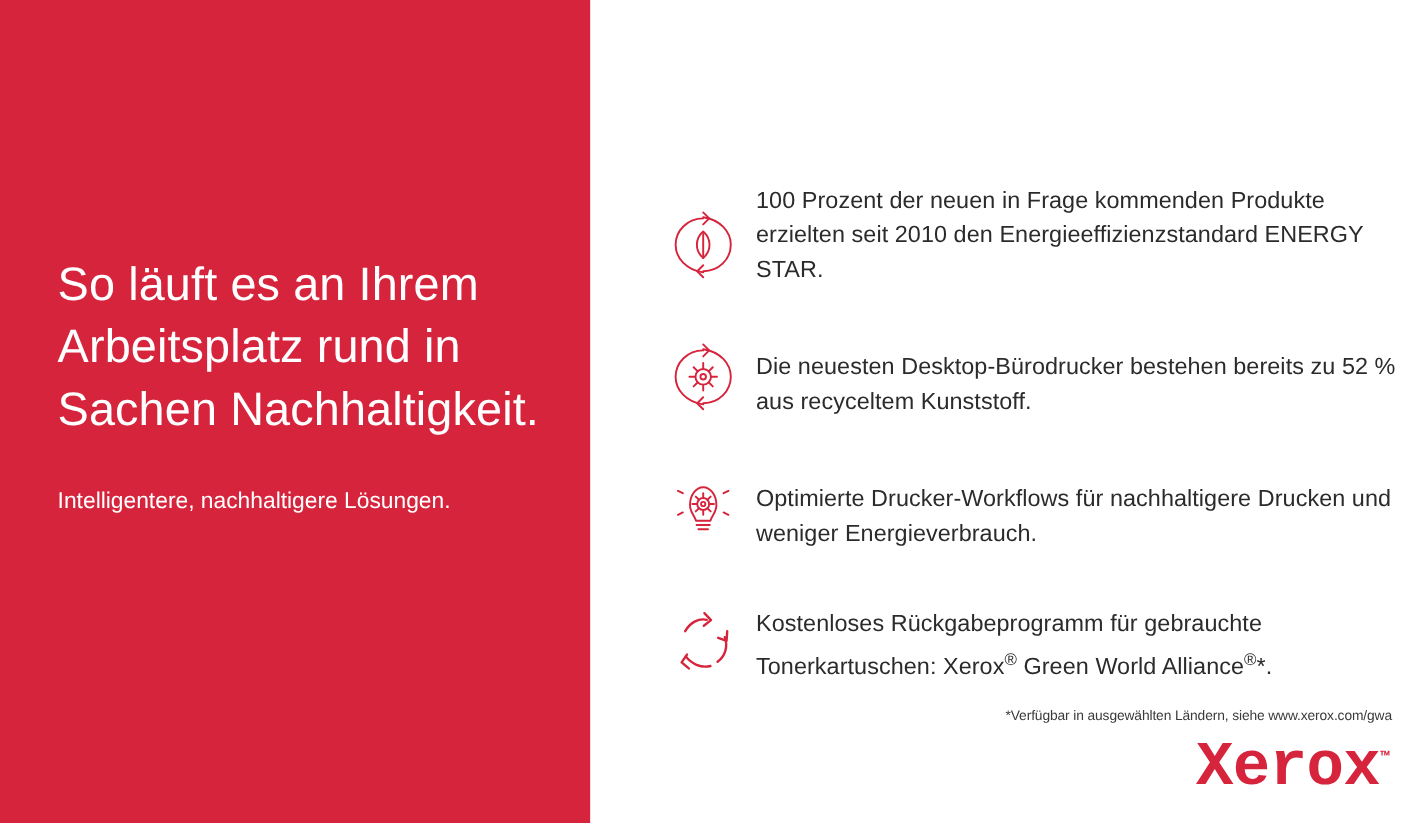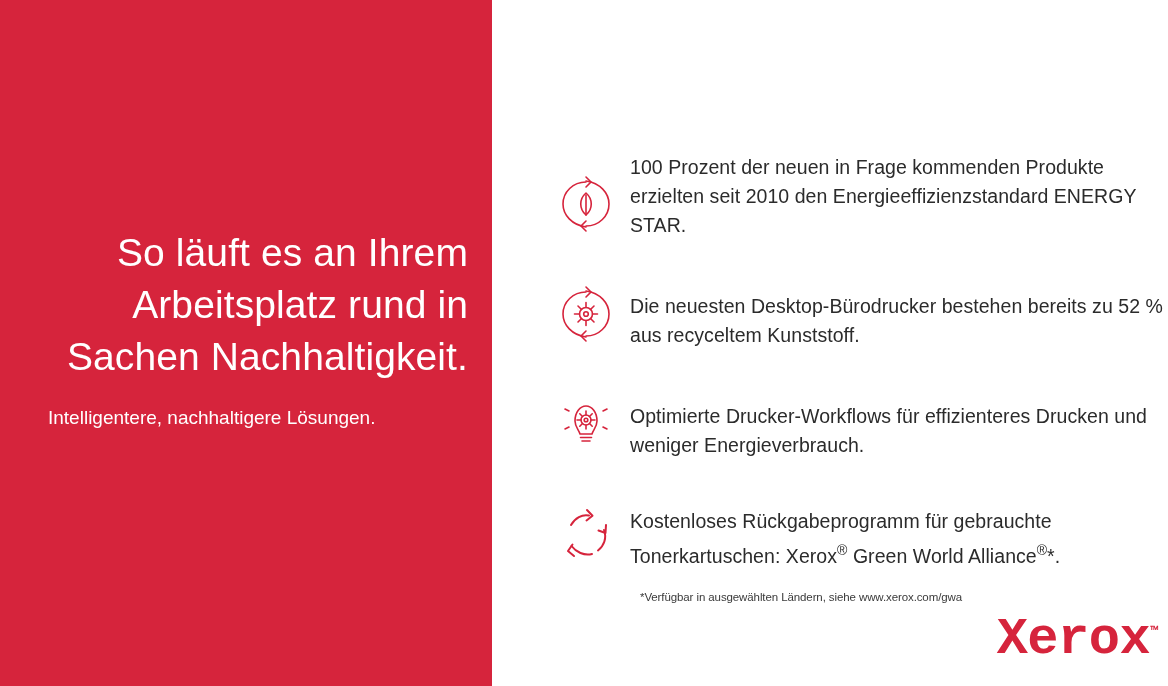--- a/index.html
+++ b/index.html
@@ -25,28 +25,27 @@
     position: absolute;
     left: 0;
     top: 0;
     width: 492px;
     height: 686px;
     background: #d6243c;
   }
   .headline {
     position: absolute;
     left: 48px;
-    top: 227px;
+    top: 212px;
     width: 420px;
     color: #ffffff;
     font-size: 39px;
     line-height: 52px;
     font-weight: 400;
     letter-spacing: 0.1px;
-    text-align: right;
   }
   .subhead {
     position: absolute;
     left: 48px;
     top: 402px;
     width: 430px;
     color: #ffffff;
     font-size: 19px;
     line-height: 32px;
     font-weight: 400;
@@ -103,20 +102,21 @@
 
   .footnote {
     position: absolute;
     left: 148px;
     top: 590px;
     width: 520px;
     color: #3a3a3a;
     font-size: 11.5px;
     line-height: 15px;
     letter-spacing: -0.1px;
+    text-align: right;
   }
 
   .logo {
     position: absolute;
     right: 10px;
     bottom: 20px;
     color: #d6243c;
     font-size: 52px;
     font-weight: 700;
     letter-spacing: -0.5px;
@@ -180,21 +180,21 @@
           <svg width="58" height="58" viewBox="0 0 58 58" fill="none" stroke="#d6243c" stroke-width="1.6">
             <path d="M18 26 C18 17.5 23 11 29 11 C35 11 40 17.5 40 26 C40 32 36 35 35 39 L23 39 C22 35 18 32 18 26 Z" stroke-linejoin="round"></path>
             <path d="M23.5 42.5 L34.5 42.5 M25 46 L33 46" stroke-linecap="round"></path>
             <circle cx="29" cy="25" r="5"></circle>
             <circle cx="29" cy="25" r="1.8"></circle>
             <path d="M29 16 L29 20 M29 30 L29 34 M20 25 L24 25 M34 25 L38 25
                      M22.8 18.8 L25.5 21.5 M32.5 28.5 L35.2 31.2 M35.2 18.8 L32.5 21.5 M25.5 28.5 L22.8 31.2" stroke-linecap="round"></path>
             <path d="M8 14 L12 16 M8 34 L12 32 M50 14 L46 16 M50 34 L46 32" stroke-linecap="round"></path>
           </svg>
         </span>
-        <span class="bullet-text">Optimierte Drucker-Workflows für effizienteres Drucken und weniger Energieverbrauch.</span>
+        <span class="bullet-text">Optimierte Drucker-Workflows für nachhaltigere Drucken und weniger Energieverbrauch.</span>
       </div>
 
       <div class="bullet b4">
         <span class="icon-wrap">
           <svg width="58" height="58" viewBox="0 0 58 58" fill="none" stroke="#d6243c" stroke-width="2">
             <path d="M14 20 C18 13 25 9 32 10.5" stroke-linecap="round"></path>
             <path d="M30 5 L35.5 10.8 L29.5 15.5" stroke-linecap="round" stroke-linejoin="round"></path>
             <path d="M47 25 C50 33 47 41 41 45.5" stroke-linecap="round"></path>
             <path d="M49 20 L48.5 28 L41.5 25.5" stroke-linecap="round" stroke-linejoin="round"></path>
             <path d="M35 49 C27 51 19 47 14.5 41" stroke-linecap="round"></path>

